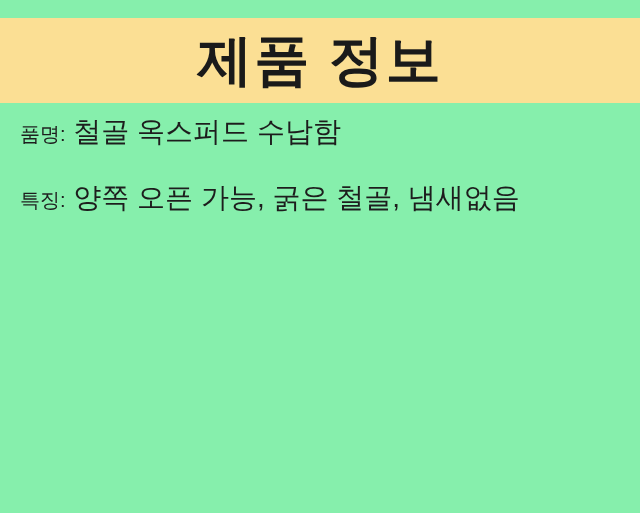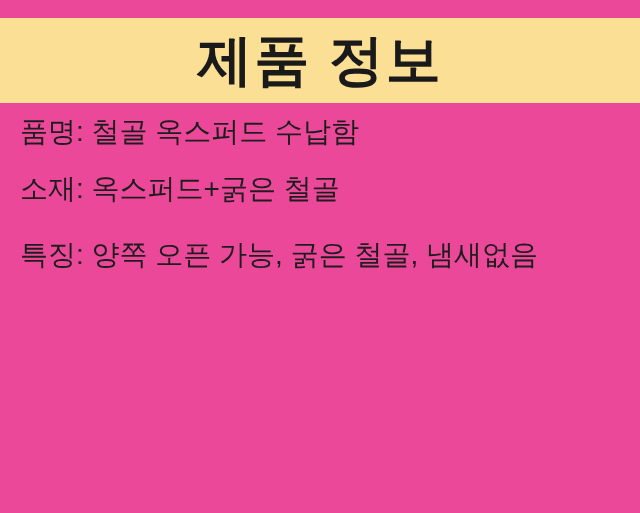--- a/index.html
+++ b/index.html
@@ -11,21 +11,21 @@
     height: 513px;
     background: #ffffff;
     font-family: "Liberation Sans", "DejaVu Sans", sans-serif;
     overflow: hidden;
   }
   .page {
     position: relative;
     width: 640px;
     height: 513px;
     box-sizing: border-box;
-    background: #ec4899;
+    background: #86efac;
   }
   .title-banner {
     position: absolute;
     left: 0;
     top: 18px;
     width: 640px;
     height: 85px;
     background: #fbdf94;
     display: flex;
     align-items: center;
@@ -48,21 +48,21 @@
   .spec-row {
     display: block;
     font-size: 28px;
     color: #1d1d1d;
     line-height: 1.0;
     margin-bottom: 29px;
     white-space: nowrap;
     font-family: "Liberation Sans", "DejaVu Sans", sans-serif;
   }
   .spec-row .label {
-    font-size: 28px;
+    font-size: 20px;
     color: #1d1d1d;
   }
   .spec-row .value {
     font-size: 28px;
     color: #1d1d1d;
   }
   .spec-row.wrap {
     white-space: normal;
     line-height: 1.62;
     margin-bottom: 12px;
@@ -77,24 +77,20 @@
     <div class="title-text">제품 정보</div>
   </div>
 
   <div class="spec-list">
 
     <div class="spec-row">
       <span class="label">품명:</span>
       <span class="value">철골 옥스퍼드 수납함</span>
     </div>
 
-    <div class="spec-row">
-      <span class="label">소재:</span>
-      <span class="value">옥스퍼드+굵은 철골</span>
-    </div>
 
 
 
     <div class="spec-row wrap">
       <span class="label">특징:</span>
       <span class="value">양쪽 오픈 가능, 굵은 철골, 냄새없음</span>
     </div>
 
   </div>
 </div>

